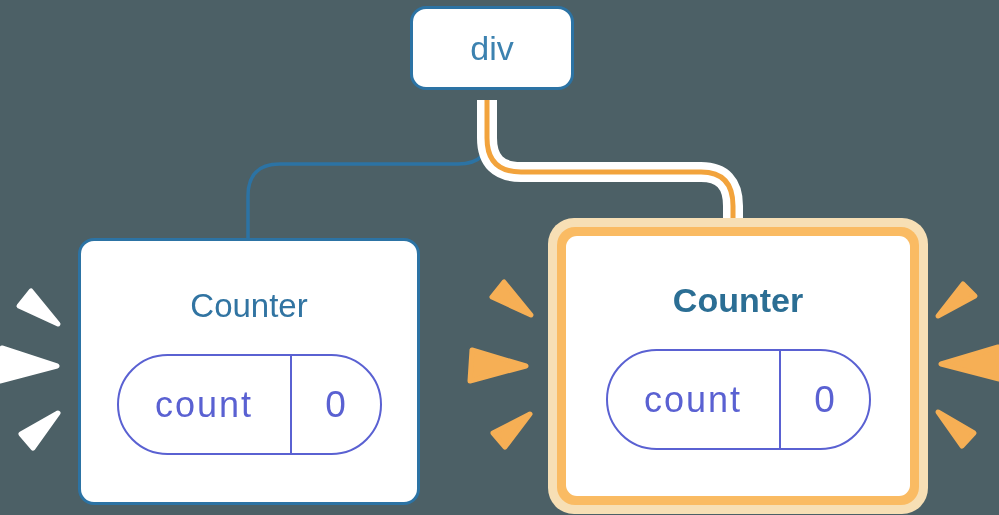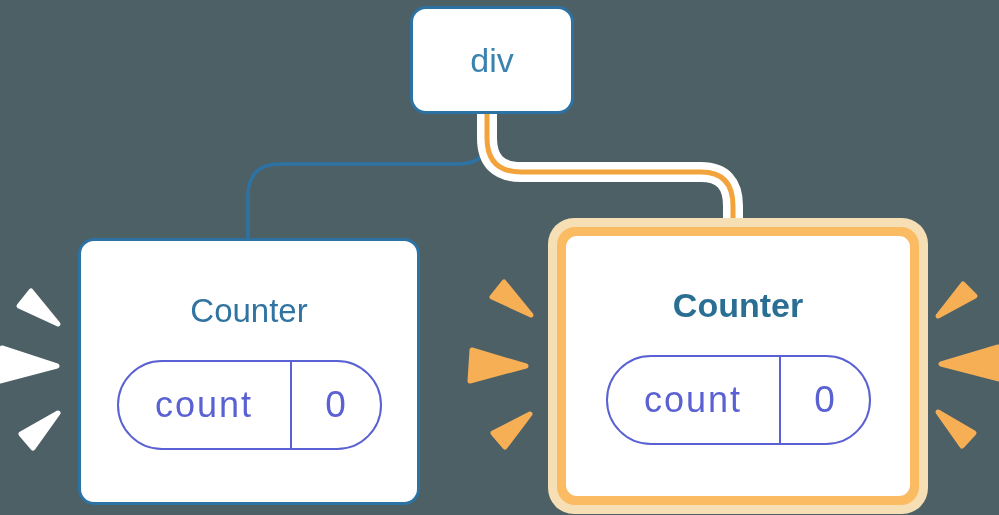--- a/index.html
+++ b/index.html
@@ -13,21 +13,21 @@
   .edge-casing{fill:none;stroke:#FFFFFF;stroke-width:20;}
   .edge-core{fill:none;stroke:var(--orange_core,#F2A33C);stroke-width:5;}
   .spark-white{fill:var(--spark_white,#FFFFFF);stroke:var(--spark_white,#FFFFFF);stroke-width:5;stroke-linejoin:round;}
   .spark-orange{fill:var(--spark_orange,#F6AF55);stroke:var(--spark_orange,#F6AF55);stroke-width:5;stroke-linejoin:round;}
 
   .node{
     position:absolute;background:var(--node_bg,#FFFFFF);
     border:3px solid var(--blue,#2C73A4);border-radius:16px;
     box-sizing:border-box;display:flex;align-items:center;justify-content:center;
   }
-  .root-node{left:410px;top:6px;width:164px;height:108px;
+  .root-node{left:410px;top:6px;width:164px;height:84px;
     font-size:34px;font-weight:500;color:var(--blue_text,#3C82B0);}
 
   .counter-node{flex-direction:column;gap:30px;}
   .counter-left{left:78px;top:238px;width:342px;height:267px;}
   .counter-title{font-size:33px;font-weight:500;color:var(--title_left,#3174A2);line-height:1.1;}
 
   .hl-outer{
     position:absolute;left:548px;top:218px;width:380px;height:296px;
     background:var(--orange_pale,#F7DFB5);border-radius:26px;
     padding:9px;box-sizing:border-box;
@@ -37,21 +37,21 @@
     background:var(--orange_ring,#FABB63);border-radius:18px;padding:9px;
   }
   .hl-inner{
     width:100%;height:100%;box-sizing:border-box;background:var(--node_bg,#FFFFFF);
     border-radius:11px;display:flex;flex-direction:column;align-items:center;
     justify-content:center;gap:30px;
   }
   .counter-title-hl{font-size:34px;font-weight:700;color:var(--title_right,#2B6E94);line-height:1.1;}
 
   .state-pill{
-    width:265px;height:90px;box-sizing:border-box;
+    width:265px;height:101px;box-sizing:border-box;
     border:2.5px solid var(--indigo,#5A61D2);border-radius:52px;
     display:flex;align-items:stretch;background:var(--node_bg,#FFFFFF);
   }
   .state-key{
     width:173px;box-sizing:border-box;border-right:2.5px solid var(--indigo,#5A61D2);
     display:flex;align-items:center;justify-content:center;
     font-size:36px;letter-spacing:2px;color:var(--indigo,#5A61D2);
   }
   .state-val{
     flex:1;display:flex;align-items:center;justify-content:center;

